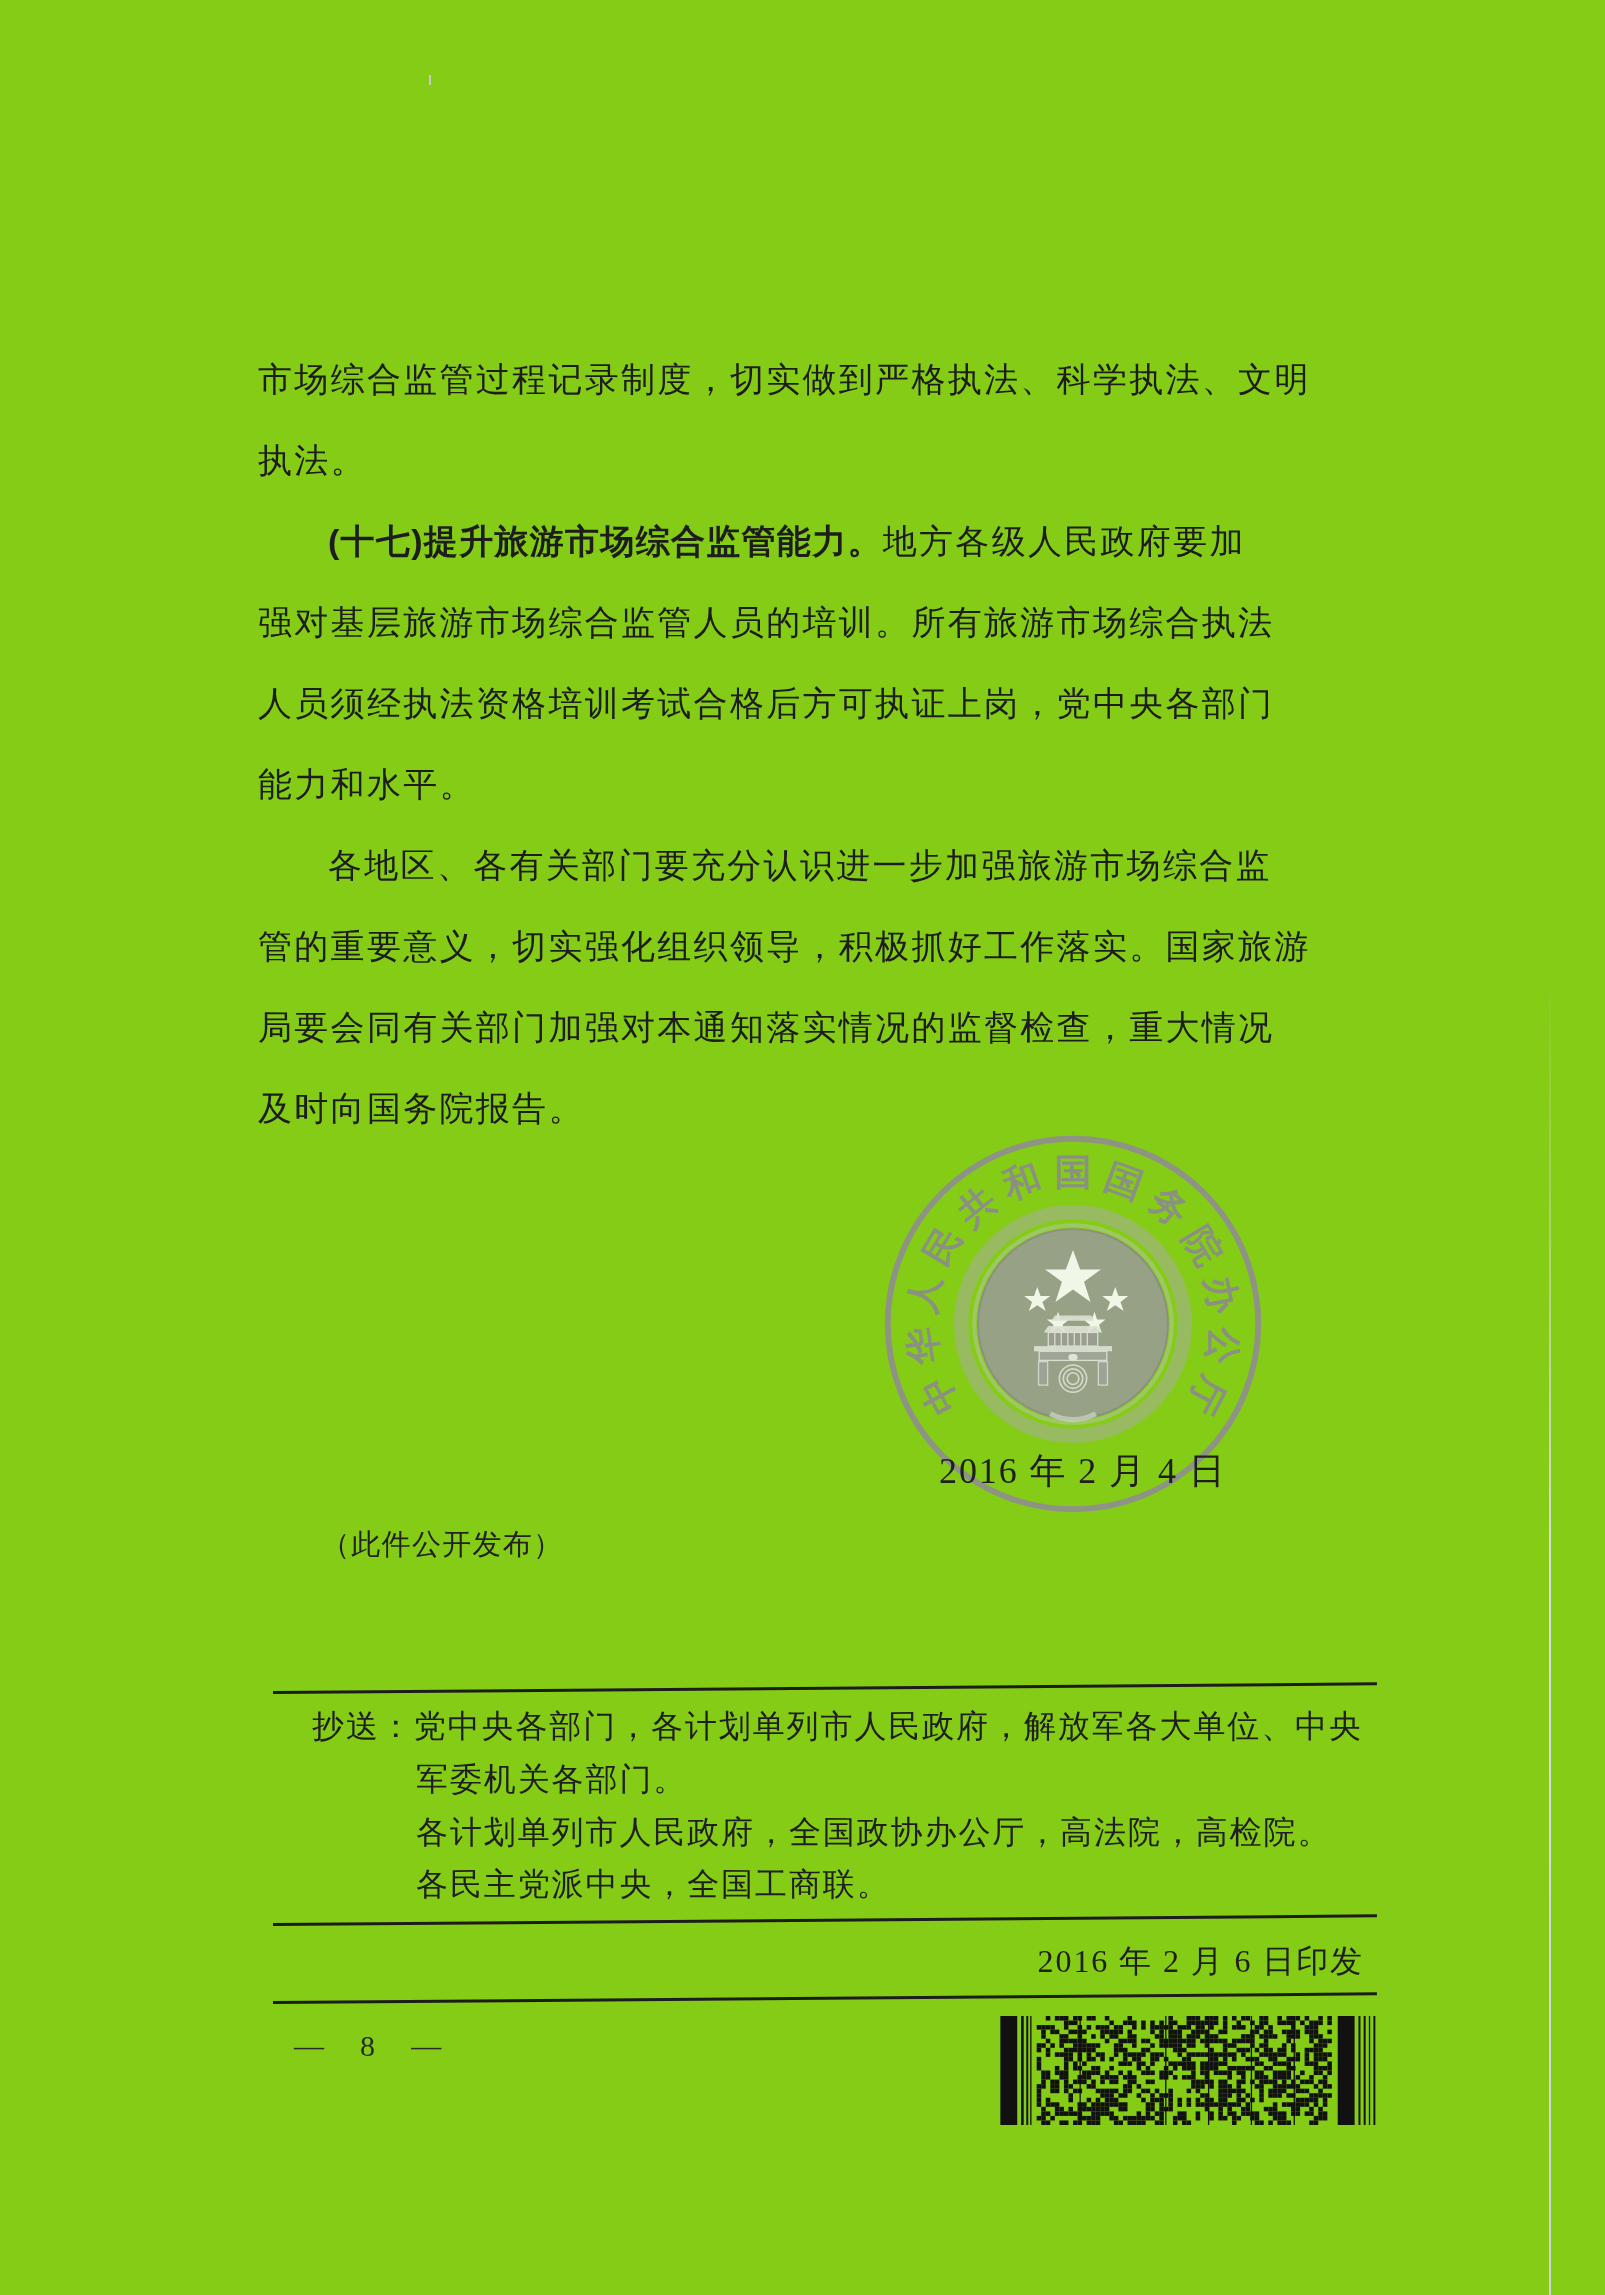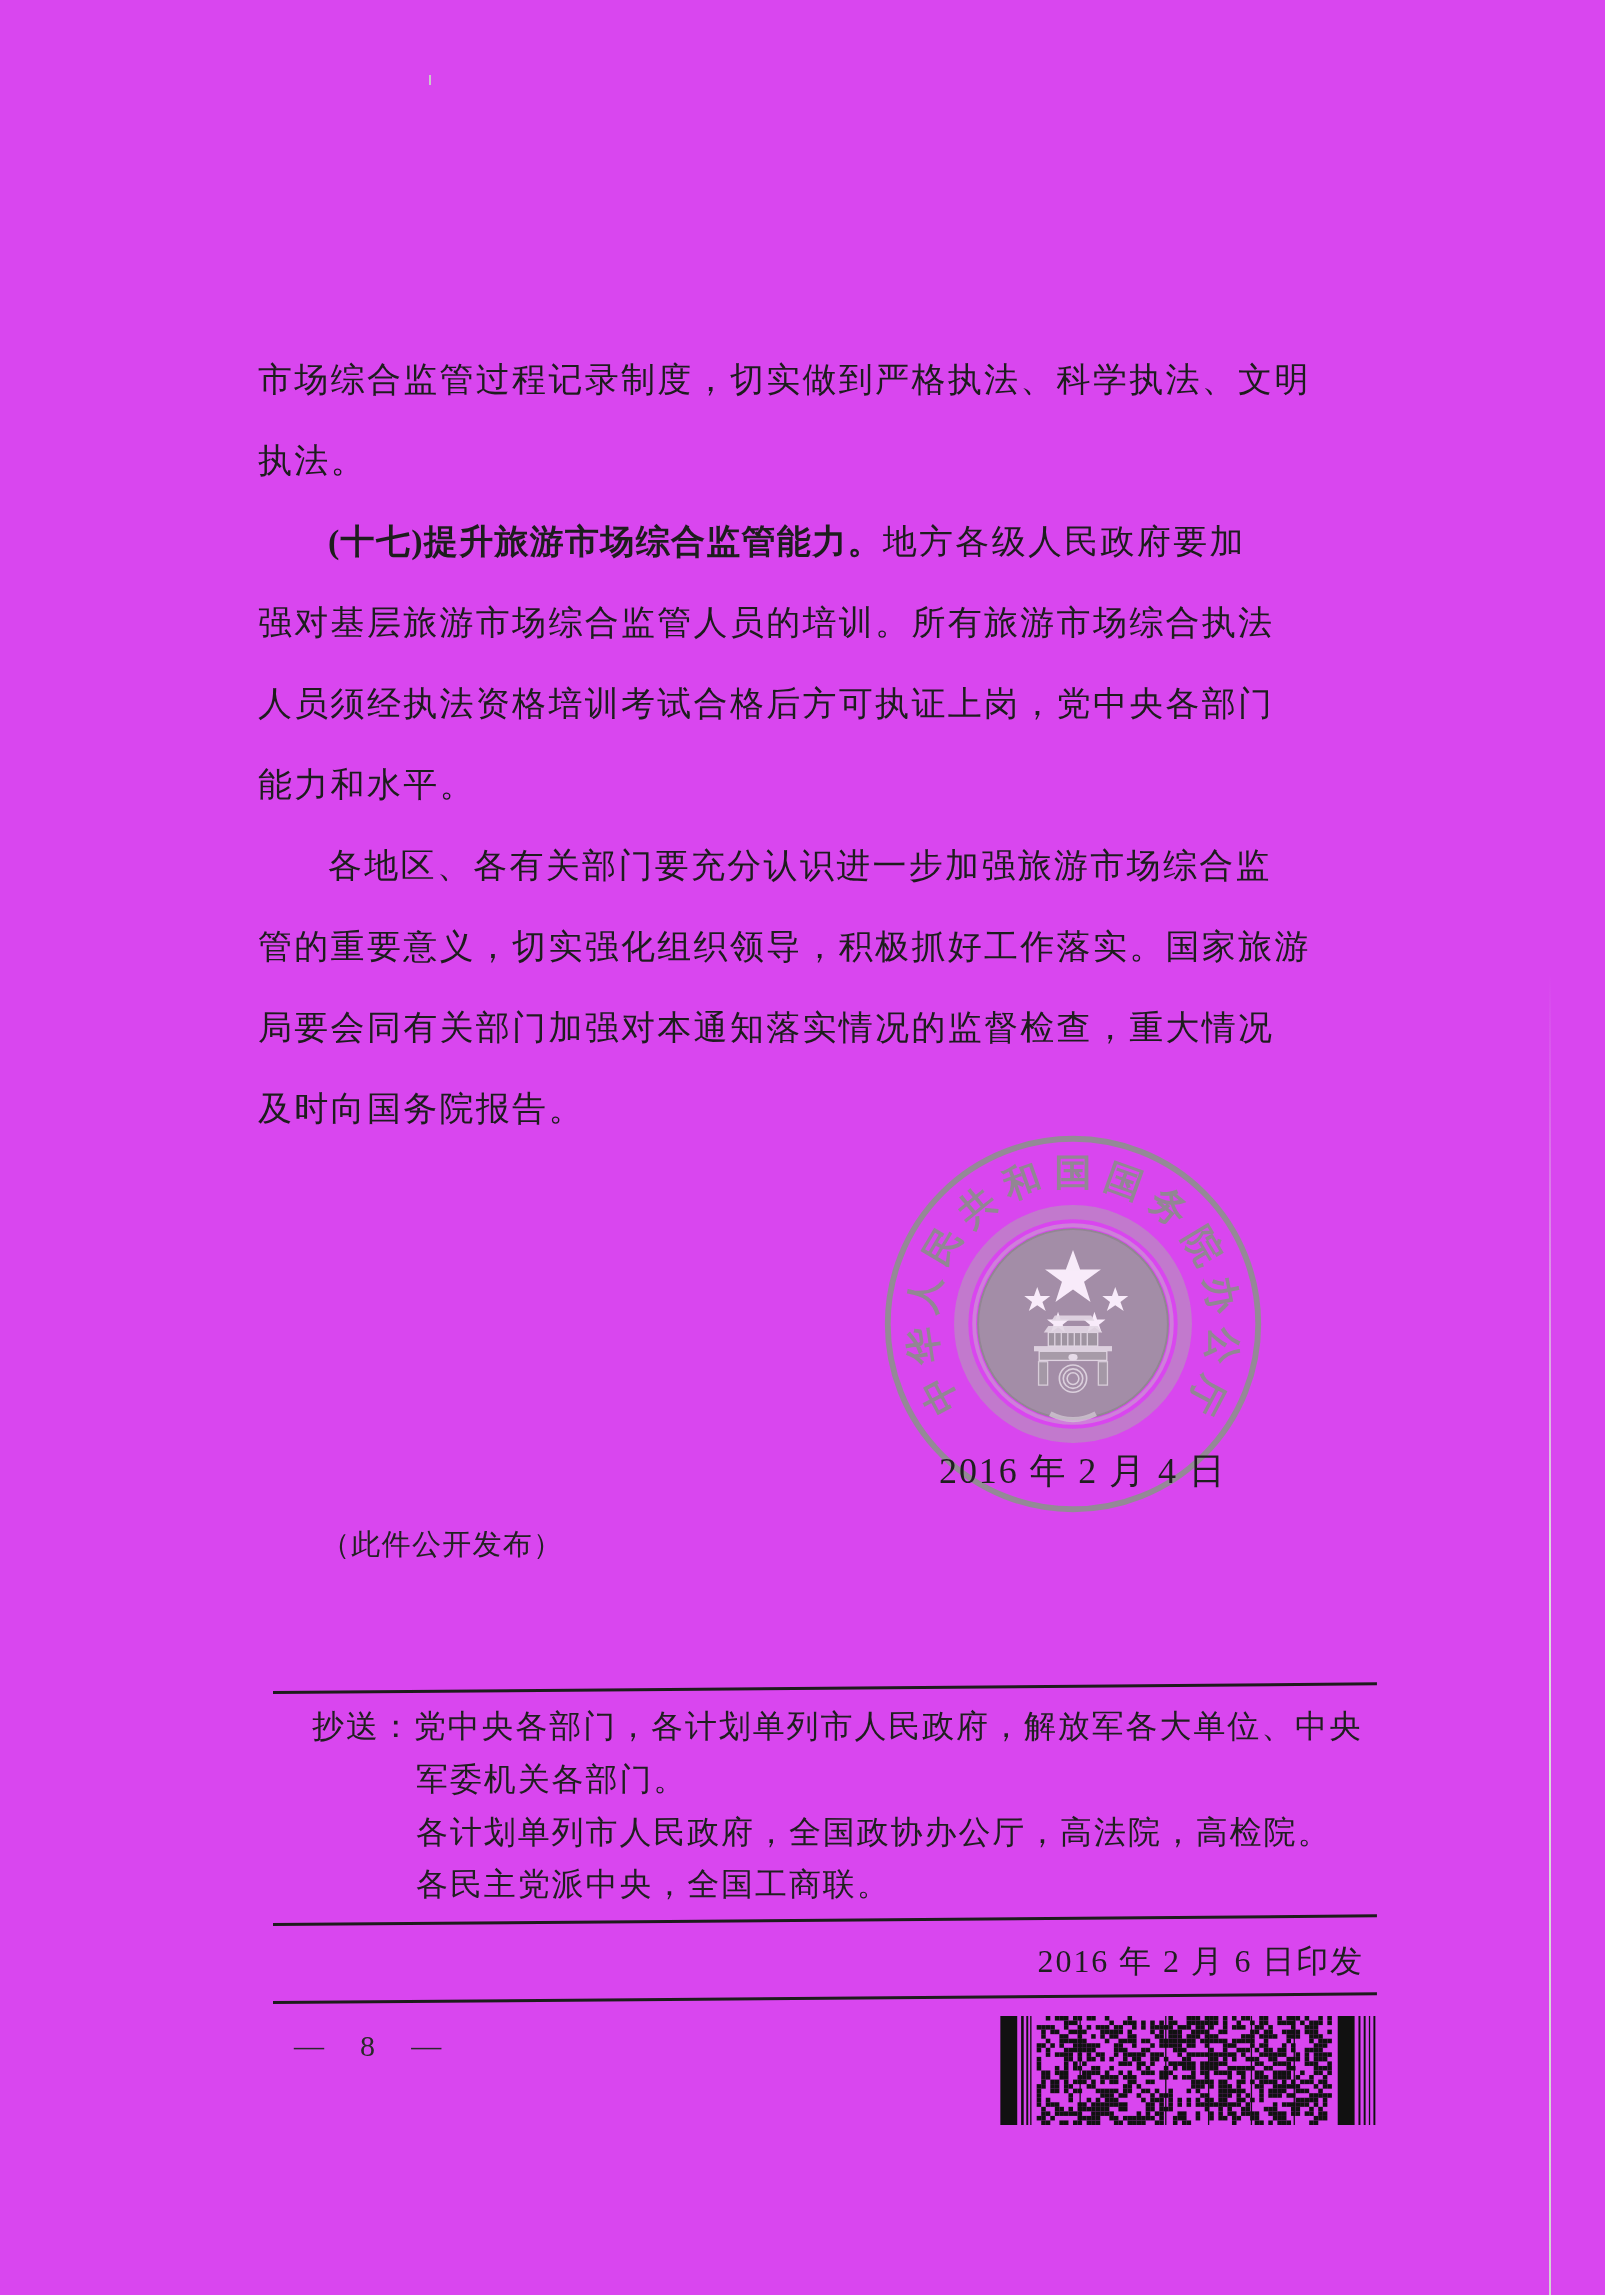--- a/index.html
+++ b/index.html
@@ -1,32 +1,32 @@
 <!DOCTYPE html>
 <html style="font-size:10.4px"><head>
 <meta charset="utf-8">
 <style>
   html,body{margin:0;padding:0;background:#e9e9e9;}
   .page{
     position:relative;
     width:1606px;height:2295px;
-    background:#d946ef;
+    background:#84cc16;
     overflow:hidden;
     font-family:"Liberation Serif","DejaVu Serif",serif;
     color:#1d1d1d;
   }
   
   .body-text{
     position:absolute;left:258px;top:339px;width:1107px;
     font-size:34px;line-height:81px;letter-spacing:2.3px;
     color:#1d1d1d;
   }
   .line{white-space:nowrap;}
   .line.indent{padding-left:70px;}
-  .ht{font-family:Liberation Serif, serif;font-weight:700;letter-spacing:1.3px;}
+  .ht{font-family:Liberation Sans, sans-serif;font-weight:700;letter-spacing:1.3px;}
   
   .release-note{
     position:absolute;left:321px;top:1525px;
     font-size:29px;letter-spacing:1.3px;color:#222;
   }
   
   .seal{position:absolute;left:878px;top:1129px;width:390px;height:390px;}
   .seal-date{
     position:absolute;left:939px;top:1447px;width:299px;
     font-size:36px;letter-spacing:1.9px;color:#1f1f1f;white-space:nowrap;

